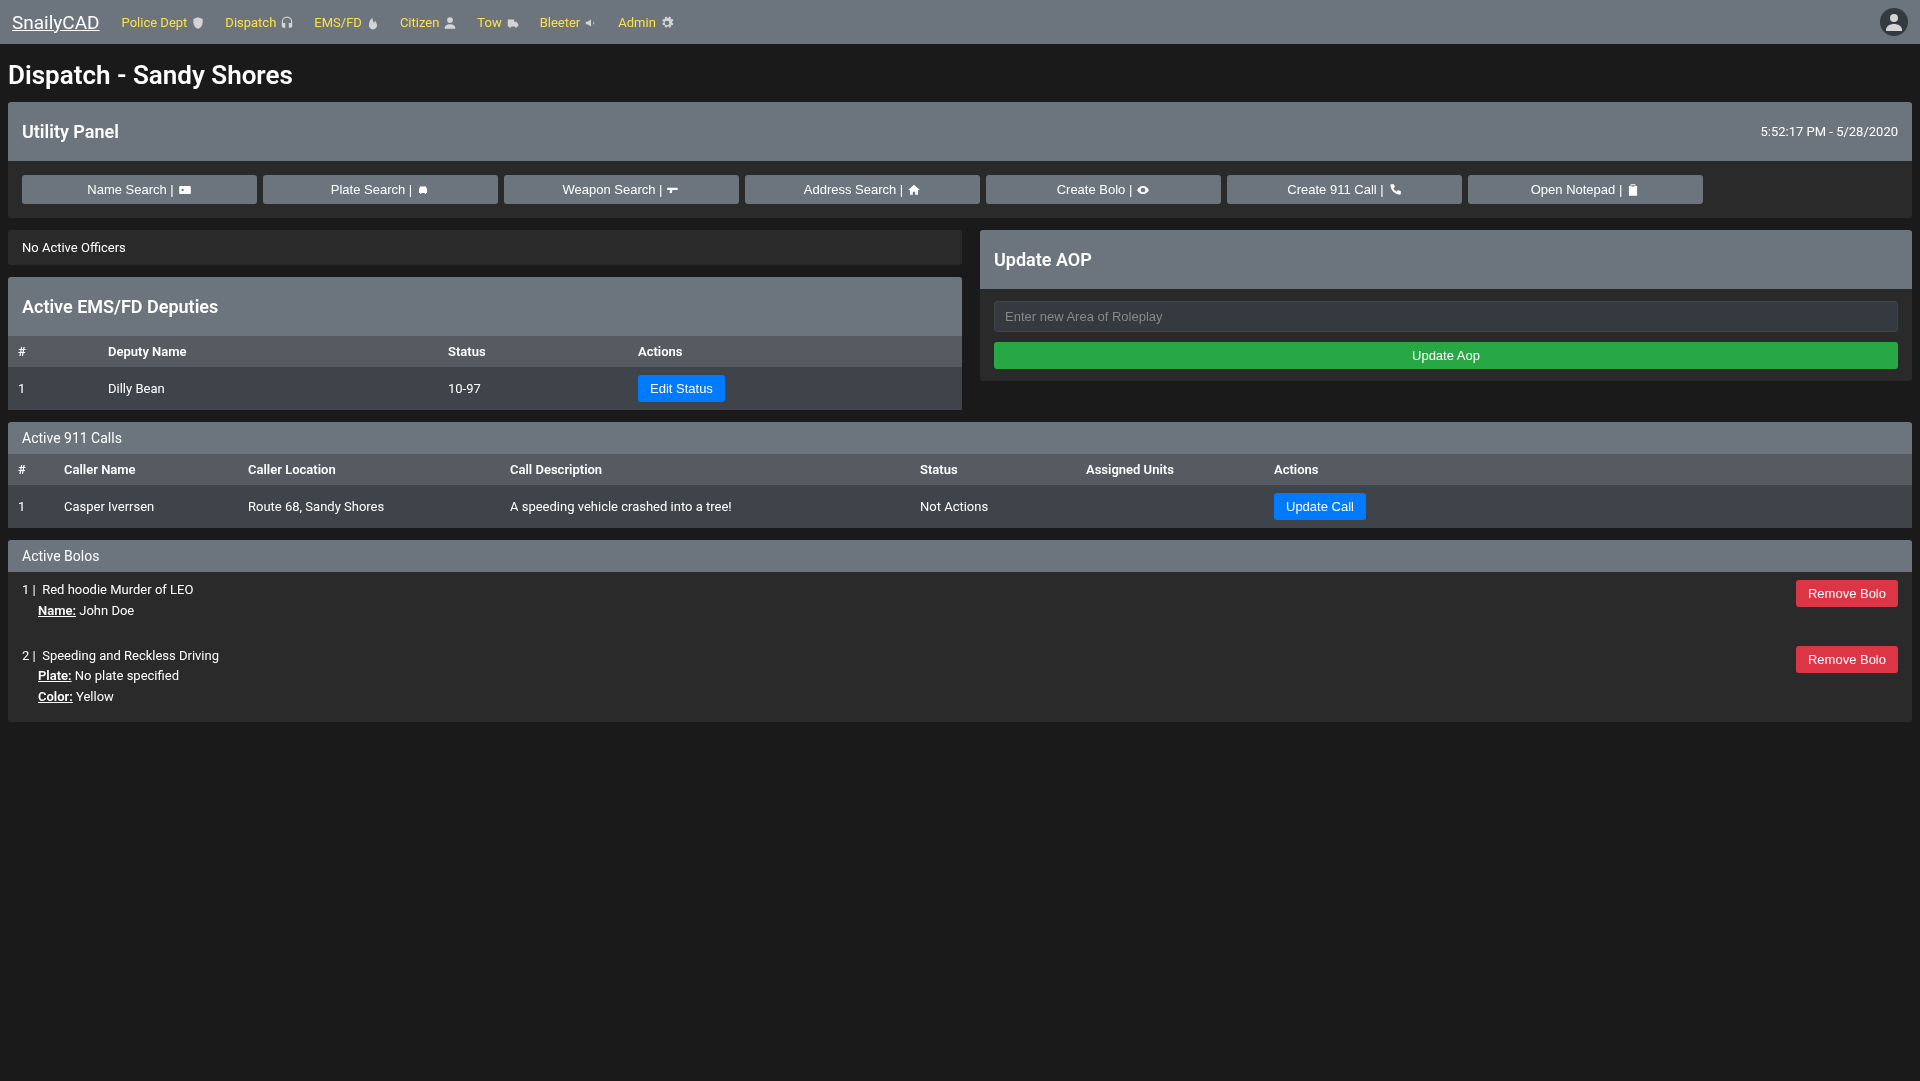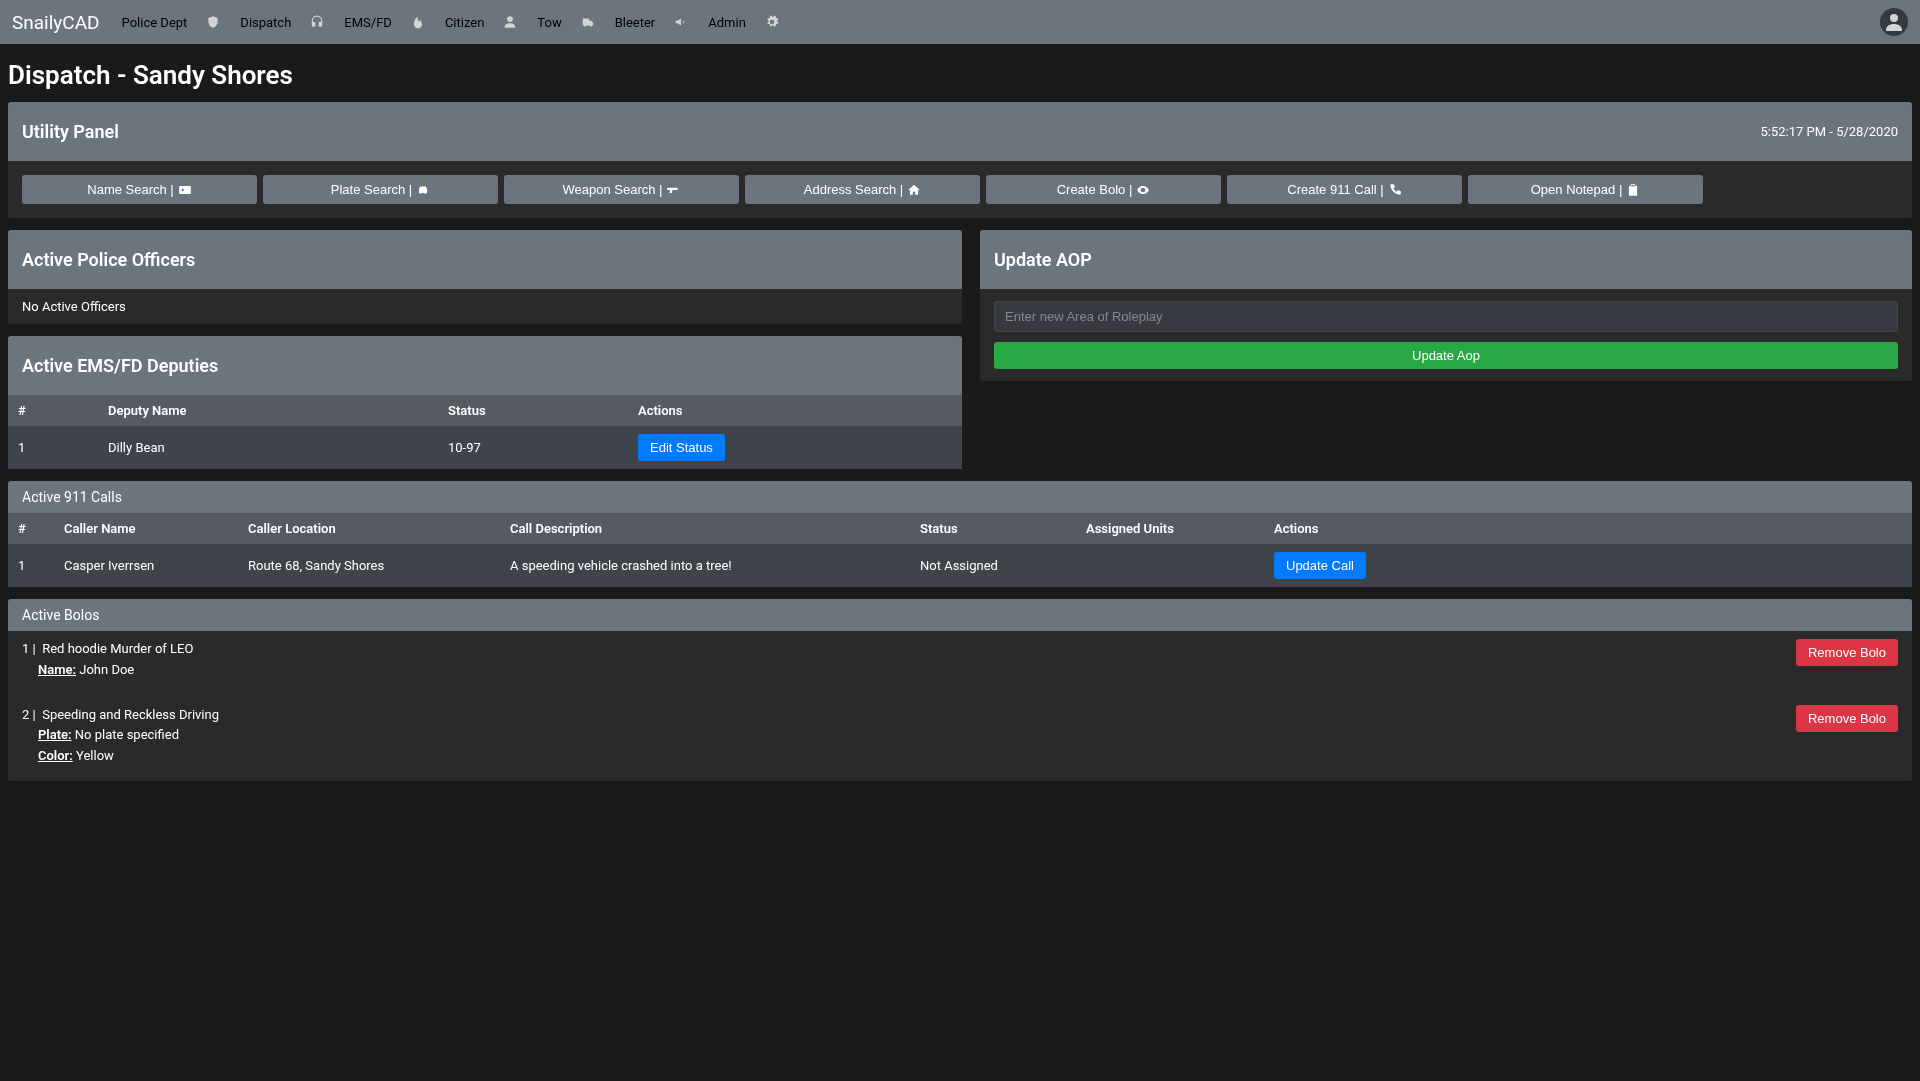--- a/index.html
+++ b/index.html
@@ -19,27 +19,28 @@
 .navbar-left {
   display: flex;
   align-items: center;
   gap: 8px;
 }
 .brand {
   font-size: 19px;
   font-weight: 400;
   color: #fff;
   margin-right: 8px;
+  text-decoration: underline;
 }
 .nav-link {
-  color: #000000;
+  color: #fde047;
   font-size: 13px;
   display: inline-flex;
-  align-items: center;
-  gap: 19px;
+  align-items: flex-end;
+  gap: 4px;
   padding: 4px 6px;
   cursor: pointer;
 }
 .nav-link svg { width: 14px; height: 14px; fill: #d4d4d4; }
 .avatar-circle {
   width: 28px;
   height: 28px;
   border-radius: 50%;
   background: #343a40;
   display: flex;
@@ -281,23 +282,20 @@
             </svg>
         </button>
       </div>
     </div>
   </div>
 
   <div class="row-flex">
     <div class="col-left">
 
       <div class="card">
-        <div class="card-header">
-          <span>Active Police Officers</span>
-        </div>
         <div class="no-data">No Active Officers</div>
       </div>
 
       <div class="card">
         <div class="card-header">
           <span>Active EMS/FD Deputies</span>
         </div>
         <table>
           <thead>
             <tr>
@@ -350,21 +348,21 @@
           <th style="width:188px">Assigned Units</th>
           <th>Actions</th>
         </tr>
       </thead>
       <tbody>
         <tr>
           <td>1</td>
           <td>Casper Iverrsen</td>
           <td>Route 68, Sandy Shores</td>
           <td>A speeding vehicle crashed into a tree!</td>
-          <td>Not Assigned</td>
+          <td>Not Actions</td>
           <td></td>
           <td>
             <button class="btn btn-primary">Update Call</button>
           </td>
         </tr>
       </tbody>
     </table>
   </div>
 
   <div class="card">

